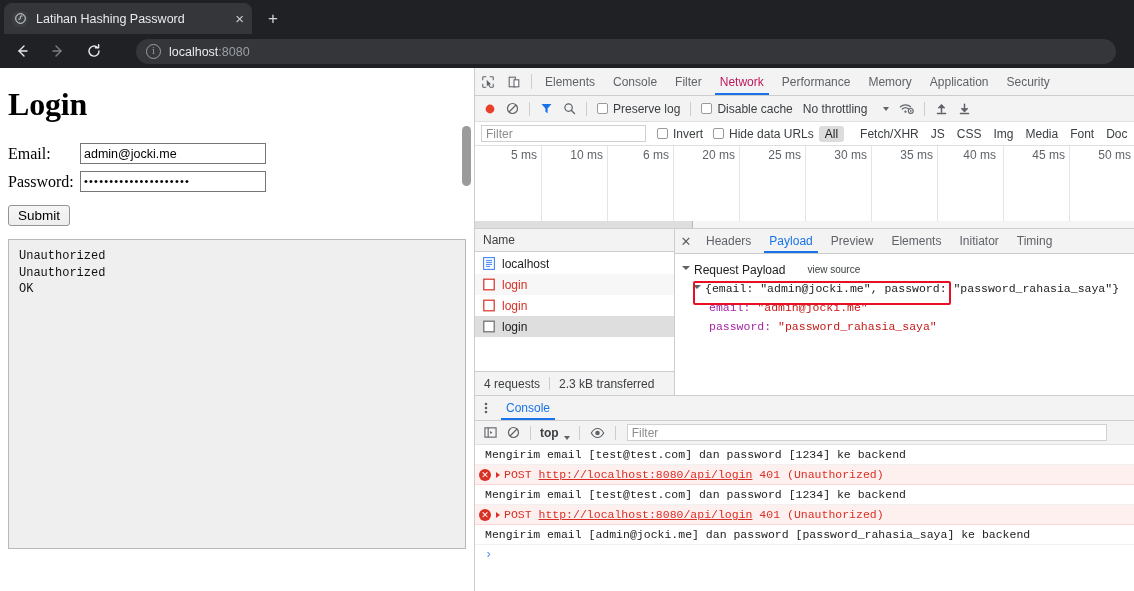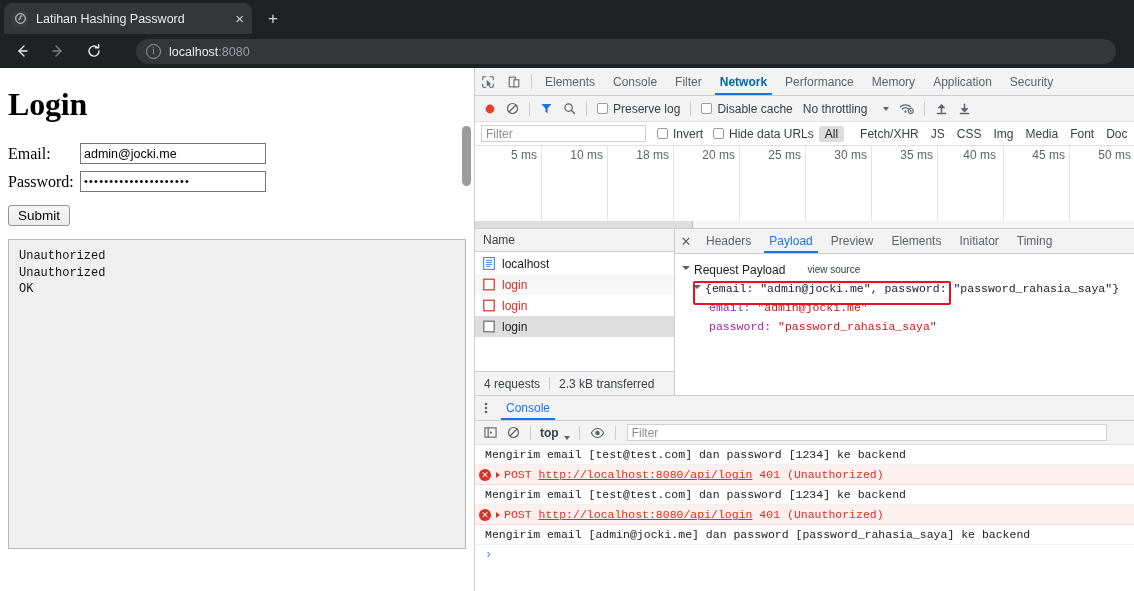--- a/index.html
+++ b/index.html
@@ -92,21 +92,21 @@
     position:absolute; left:474px; top:68px; width:660px; height:523px;
     background:#fff; border-left:1px solid #cdcdcd;
     font-family:"Liberation Sans", sans-serif; font-size:12px; color:#202124;
   }
   .dt-tabbar { height:28px; background:#f3f3f3; border-bottom:1px solid #cdcdcd;
     display:flex; align-items:stretch; }
   .dt-icobtn { width:26px; display:flex; align-items:center; justify-content:center; }
   .dt-sep { width:1px; background:#cdcdcd; margin:6px 4px; }
   .dt-tab { padding:0 9px; display:flex; align-items:center; font-size:12px;
     color:#5f6368; position:relative; white-space:nowrap; }
-  .dt-tab.active { color:#0369a1;font-weight:bold; }
+  .dt-tab.active { color:#be185d; }
   .dt-tab.active:after { content:""; position:absolute; left:4px; right:4px; bottom:0;
     height:2px; background:#1a73e8; }
 
   .dt-toolbar { height:26px; background:#f3f3f3; border-bottom:1px solid #e0e0e0;
     display:flex; align-items:center; padding-left:4px; }
   .tb-item { display:flex; align-items:center; height:26px; padding:0 5px; color:#3c4043; }
   .tb-check { width:11px; height:11px; border:1px solid #9a9a9a; background:#fff;
     border-radius:2px; margin-right:5px; flex:0 0 11px; }
   .tb-text { font-size:12px; color:#3c4043; white-space:nowrap; }
   .tb-vsep { width:1px; height:14px; background:#cdcdcd; margin:0 5px; }
@@ -386,21 +386,21 @@
       <div class="ftype">Doc</div>
       <div class="ftype">WS</div>
     </div>
 
     <div class="dt-overview">
       <div class="ov-tick" style="left:66px"></div>
         <div class="ov-lbl" style="left:66px">5 ms</div>
       <div class="ov-tick" style="left:132px"></div>
         <div class="ov-lbl" style="left:132px">10 ms</div>
       <div class="ov-tick" style="left:198px"></div>
-        <div class="ov-lbl" style="left:198px">18 ms</div>
+        <div class="ov-lbl" style="left:198px">6 ms</div>
       <div class="ov-tick" style="left:264px"></div>
         <div class="ov-lbl" style="left:264px">20 ms</div>
       <div class="ov-tick" style="left:330px"></div>
         <div class="ov-lbl" style="left:330px">25 ms</div>
       <div class="ov-tick" style="left:396px"></div>
         <div class="ov-lbl" style="left:396px">30 ms</div>
       <div class="ov-tick" style="left:462px"></div>
         <div class="ov-lbl" style="left:462px">35 ms</div>
       <div class="ov-tick" style="left:528px"></div>
         <div class="ov-lbl" style="left:525px">40 ms</div>

